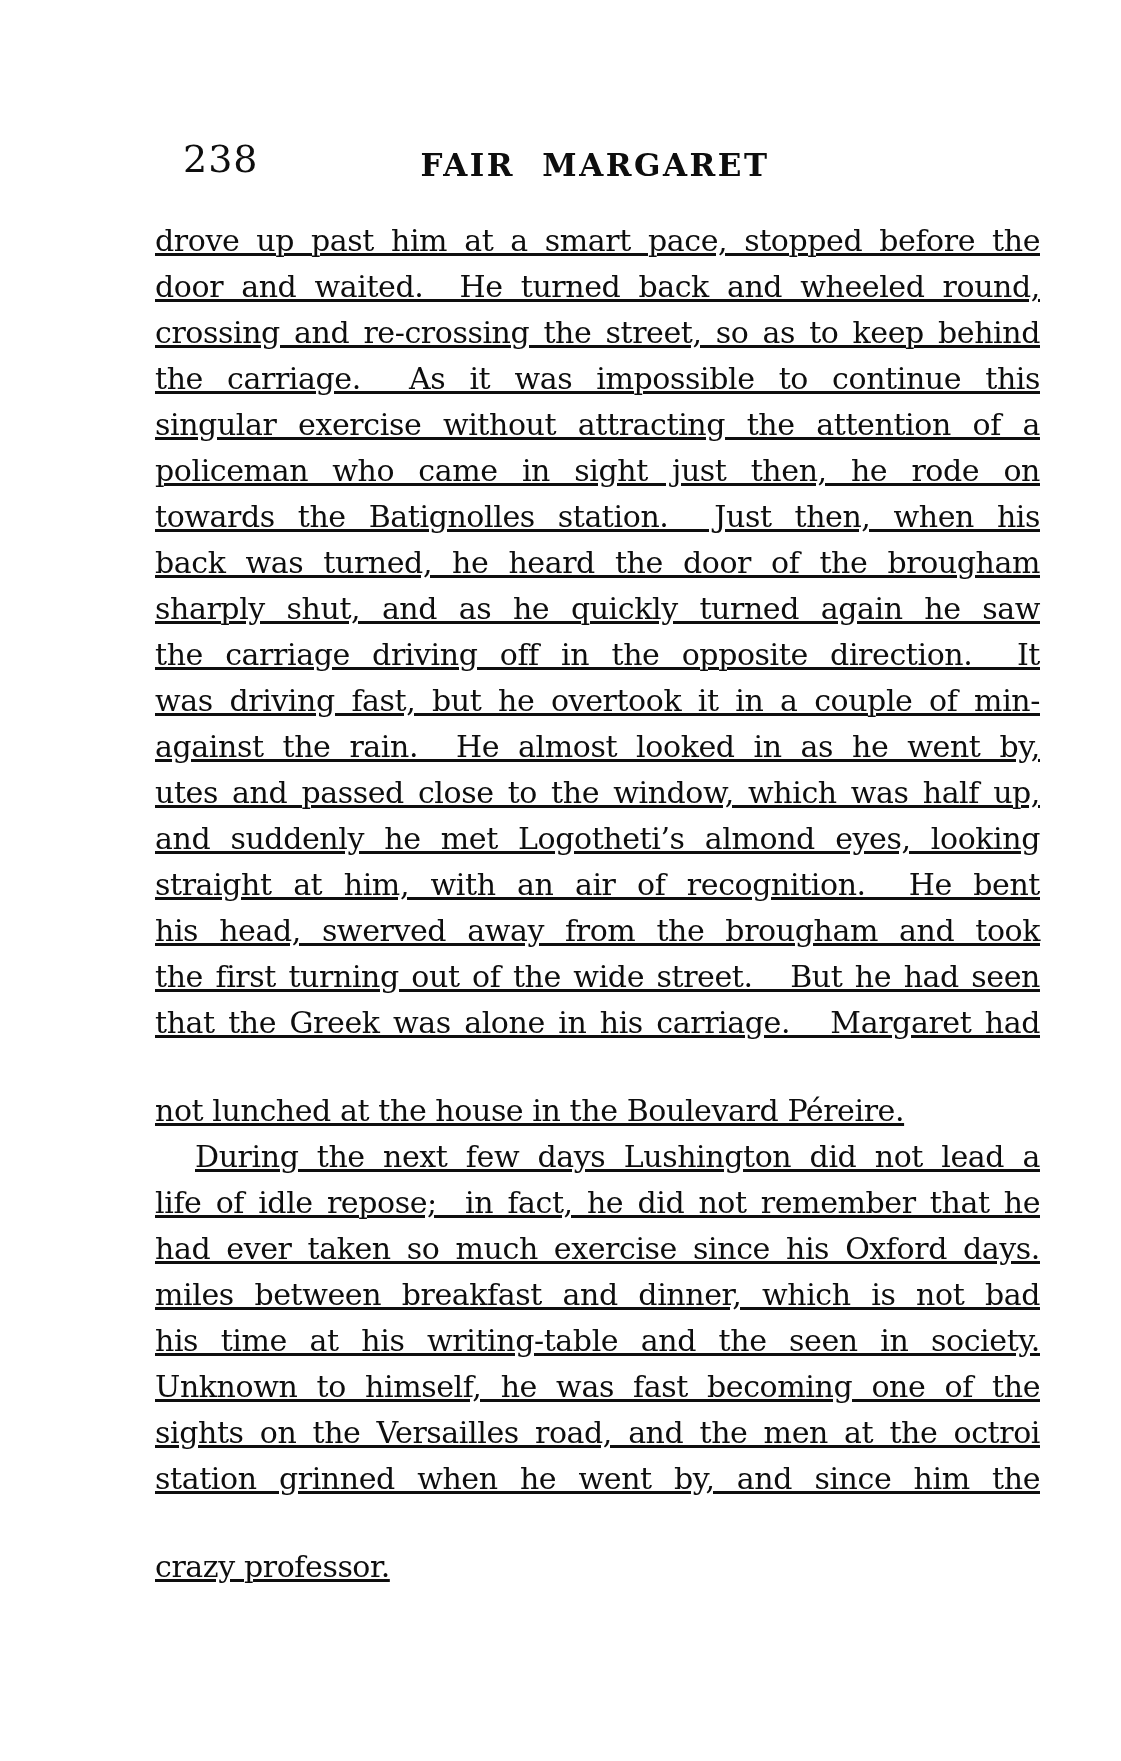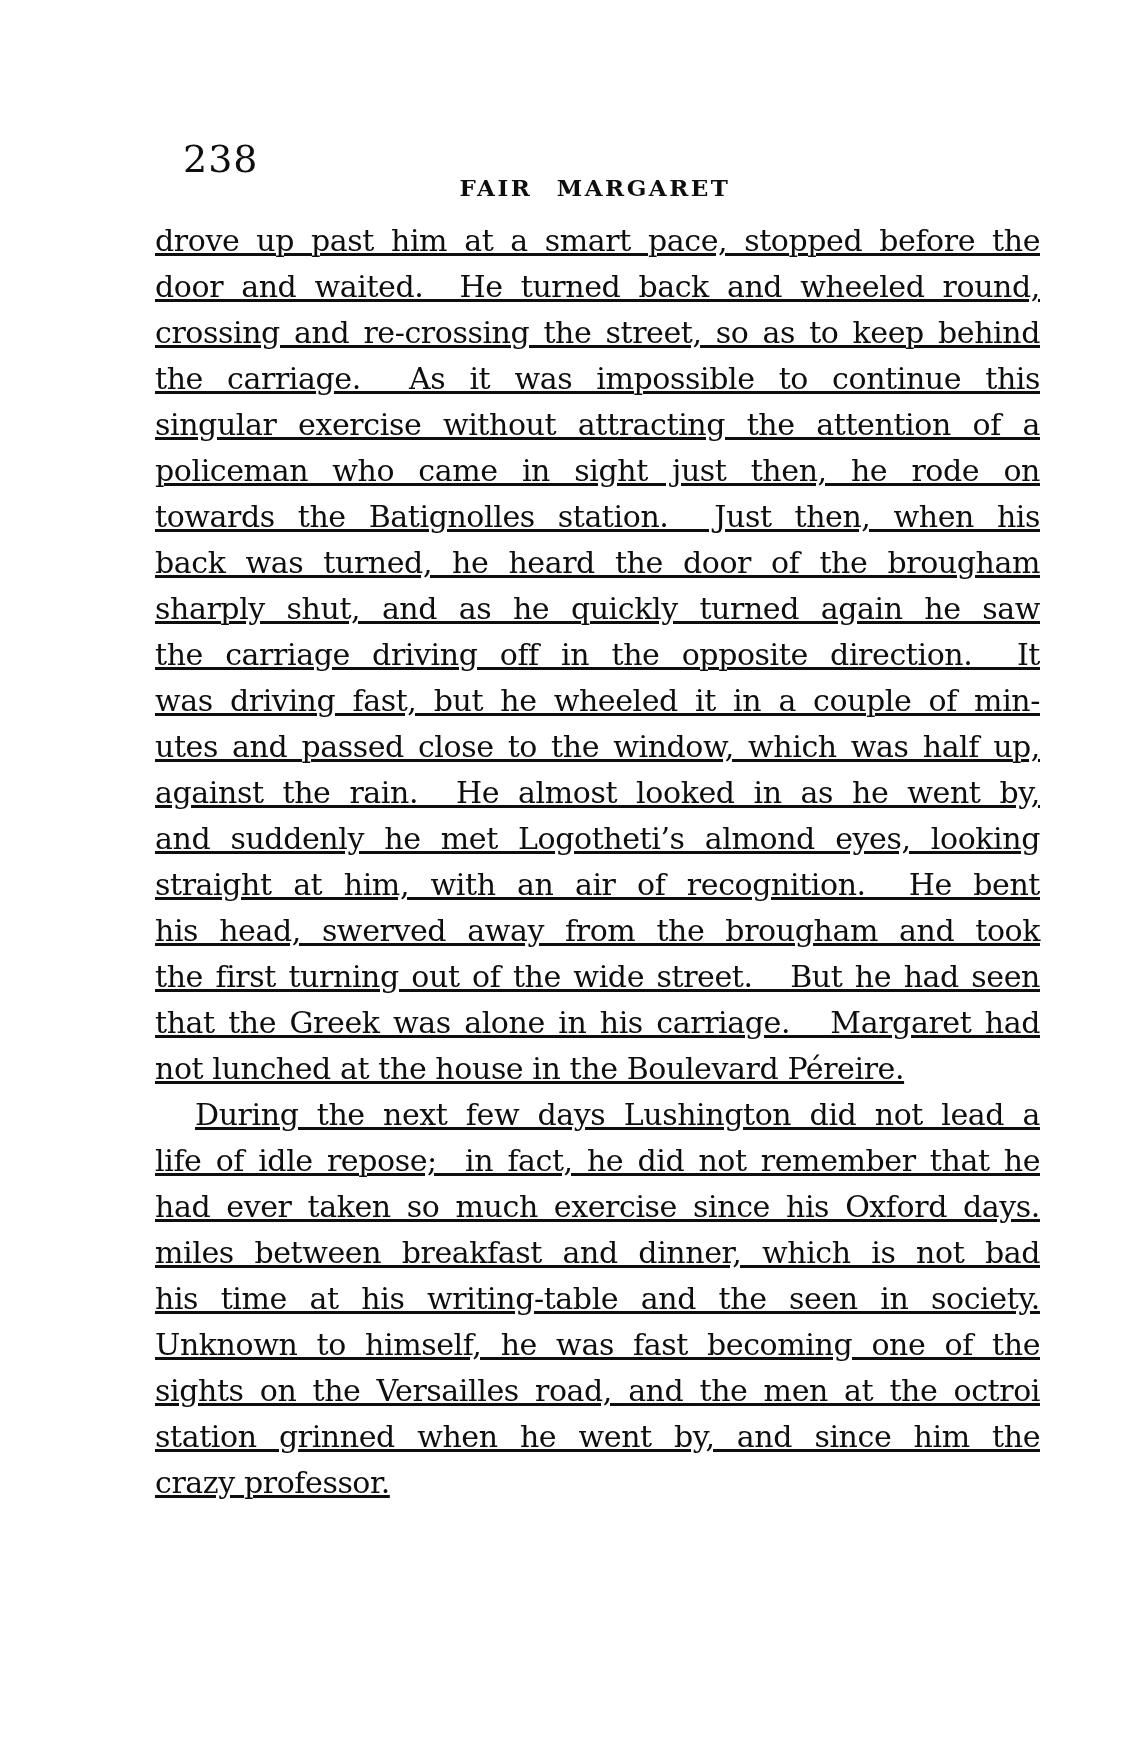--- a/index.html
+++ b/index.html
@@ -24,46 +24,46 @@
     line-height: 38px;
     letter-spacing: 1px;
     white-space: nowrap;
     margin-left: 28px;
   }
   .booktitle {
     position: absolute;
     left: 595px;
     top: 152px;
     transform: translateX(-50%);
-    font-size: 23px;
+    font-size: 31px;
     line-height: 27px;
     font-weight: bold;
     letter-spacing: 2.5px;
     word-spacing: 14px;
     white-space: nowrap;
-    margin-top: 22px;
   }
   .textblock {
     position: absolute;
     left: 155px;
     top: 218px;
     width: 885px;
     font-size: 30px;
     line-height: 46px;
     letter-spacing: -0.4px;
     text-decoration: underline;
   }
   .line {
     height: 46px;
     text-align: justify;
     text-align-last: justify;
     overflow: visible;
   }
   .line.last {
     text-align-last: left;
+    margin-top: 42px;
   }
   .line.indent {
     text-indent: 40px;
   }
 </style>
 </head>
 <body>
 
 <div class="page">
   <span class="pagenum">238</span>
@@ -72,23 +72,23 @@
       <div class="line">drove up past him at a smart pace, stopped before the</div>
       <div class="line">door and waited.&nbsp; He turned back and wheeled round,</div>
       <div class="line">crossing and re-crossing the street, so as to keep behind</div>
       <div class="line">the carriage.&nbsp; As it was impossible to continue this</div>
       <div class="line">singular exercise without attracting the attention of a</div>
       <div class="line">policeman who came in sight just then, he rode on</div>
       <div class="line">towards the Batignolles station.&nbsp; Just then, when his</div>
       <div class="line">back was turned, he heard the door of the brougham</div>
       <div class="line">sharply shut, and as he quickly turned again he saw</div>
       <div class="line">the carriage driving off in the opposite direction.&nbsp; It</div>
-      <div class="line">was driving fast, but he wheeled it in a couple of min-</div>
+      <div class="line">was driving fast, but he overtook it in a couple of min-</div>
+      <div class="line">against the rain.&nbsp; He almost looked in as he went by,</div>
       <div class="line">utes and passed close to the window, which was half up,</div>
-      <div class="line">against the rain.&nbsp; He almost looked in as he went by,</div>
       <div class="line">and suddenly he met Logotheti’s almond eyes, looking</div>
       <div class="line">straight at him, with an air of recognition.&nbsp; He bent</div>
       <div class="line">his head, swerved away from the brougham and took</div>
       <div class="line">the first turning out of the wide street.&nbsp;&nbsp; But he had seen</div>
       <div class="line">that the Greek was alone in his carriage.&nbsp;&nbsp; Margaret had</div>
       <div class="line last">not lunched at the house in the Boulevard Péreire.</div>
       <div class="line indent">During the next few days Lushington did not lead a</div>
       <div class="line">life of idle repose;&nbsp; in fact, he did not remember that he</div>
       <div class="line">had ever taken so much exercise since his Oxford days.</div>
       <div class="line">miles between breakfast and dinner, which is not bad</div>

